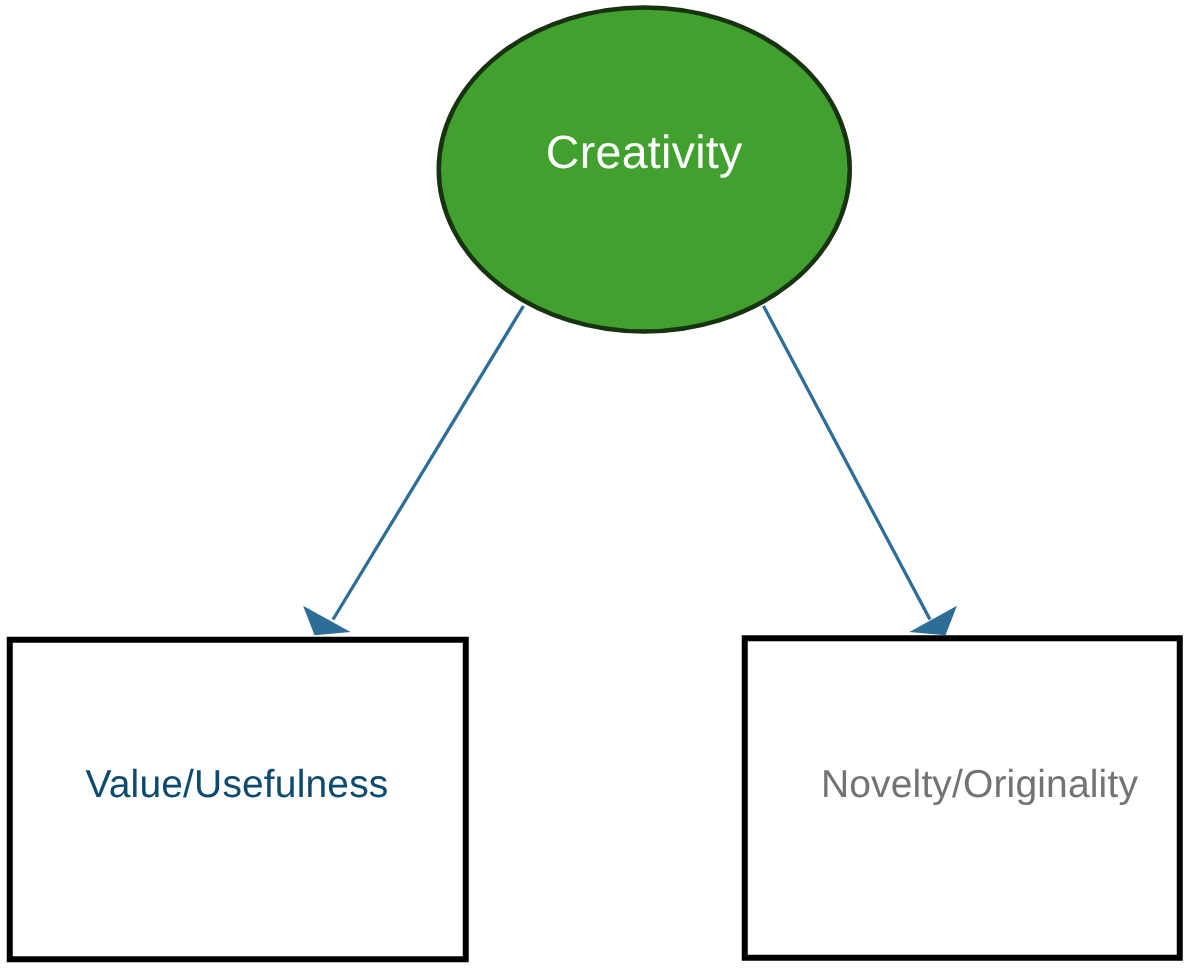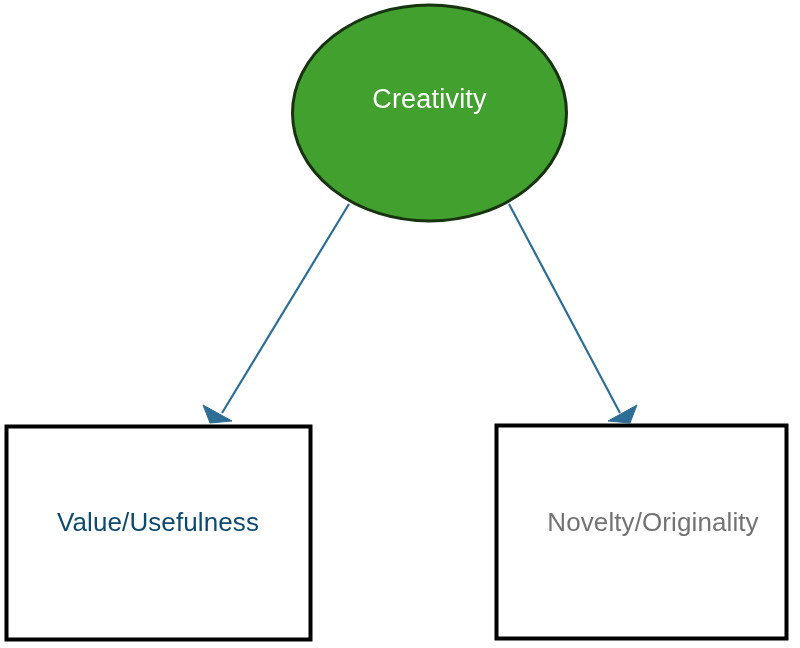--- a/index.html
+++ b/index.html
@@ -27,21 +27,21 @@
   .node-label {
     position: absolute;
     text-align: center;
     white-space: nowrap;
     pointer-events: none;
   }
   #root-node-label {
     left: 291px;
     top: 84px;
     width: 277px;
-    font-size: 27px;
+    font-size: 31px;
     color: #ffffff;
     letter-spacing: 0.2px;
   }
   #left-box-label {
     left: 5px;
     top: 507px;
     width: 306px;
     font-size: 26px;
     color: #0c4a6e;
     letter-spacing: 0.1px;

